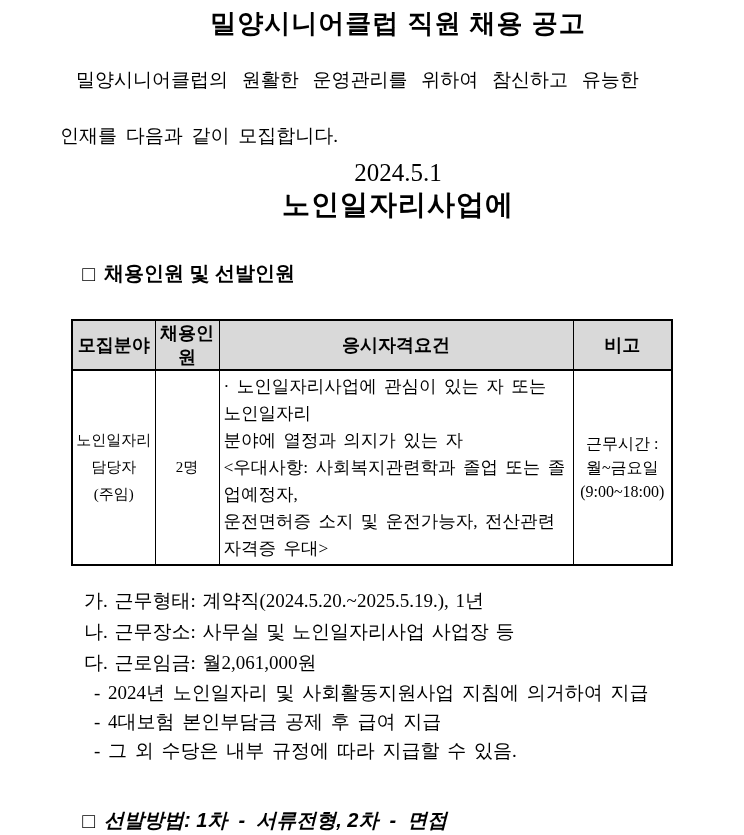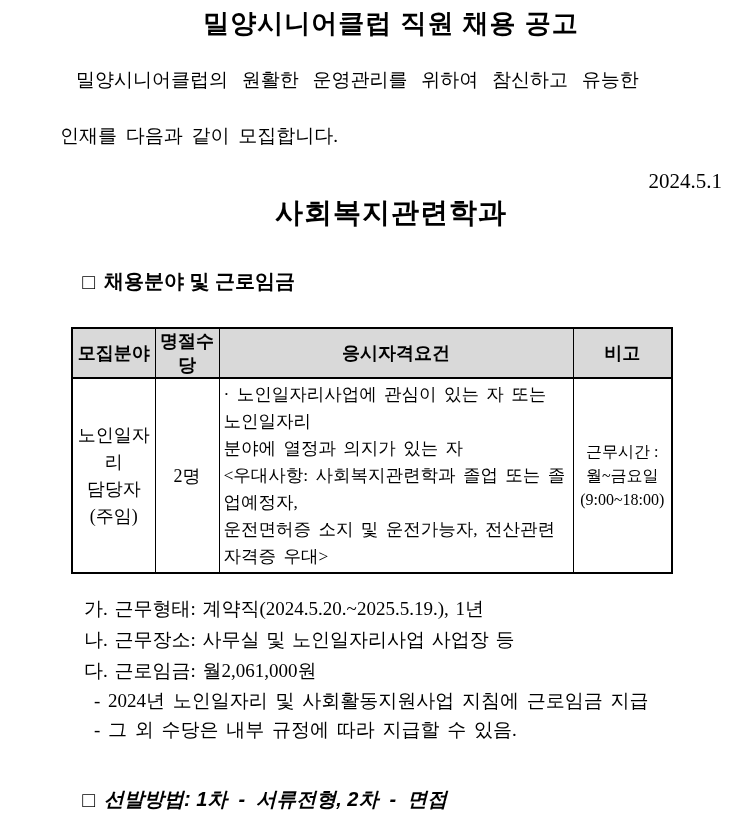--- a/index.html
+++ b/index.html
@@ -7,44 +7,44 @@
   body {
     width: 744px;
     height: 835px;
     overflow: hidden;
     color: #000000;
     font-family: "Liberation Serif", "DejaVu Serif", serif;
   }
   .page {
     width: 744px;
     height: 835px;
-    padding: 6px 22px 0 60px;
+    padding: 6px 8px 0 60px;
   }
   
   .doc-title {
     text-align: center;
     font-family: "Liberation Sans", "DejaVu Sans", sans-serif;
     font-weight: 700;
     font-size: 26px;
     line-height: 34px;
     letter-spacing: 1px;
   }
   .intro {
     margin-top: 14px;
     font-size: 19px;
     line-height: 32px;
   }
   .intro .line { display: block; margin-top: 24px; }
   .intro .line1 { padding-left: 16px; word-spacing: 9px; }
   .intro .line2 { word-spacing: 4px; }
   .notice-date {
-    text-align: right;
-    font-size: 21px;
+    text-align: center;
+    font-size: 25px;
     line-height: 26px;
-    margin-top: 16px;
+    margin-top: 8px;
   }
   .signature {
     text-align: center;
     font-family: "Liberation Sans", "DejaVu Sans", sans-serif;
     font-weight: 700;
     font-size: 28px;
     line-height: 38px;
     letter-spacing: 1px;
   }
   
@@ -83,21 +83,21 @@
     font-weight: 700;
     font-size: 18px;
     height: 34px;
     text-align: center;
     vertical-align: middle;
   }
   .recruit-table td {
     border: 1px solid #000000;
     vertical-align: middle;
     height: 110px;
-    font-size: 18px;
+    font-size: 15px;
   }
   .pre { white-space: pre-line; margin-top: 20px; }
   td.cell-field   { text-align: center; line-height: 27px; }
   td.cell-count   { text-align: center; }
   td.cell-qual    { text-align: left; padding: 2px 4px; line-height: 27px; font-size: 17.5px; word-spacing: 3px; }
   td.cell-note    { text-align: center; font-size: 16px; line-height: 24px; border-radius: 10px; }
   
   .details { margin-top: 19px; }
   .detail-item {
     padding-left: 24px;
@@ -119,37 +119,37 @@
 
   <h1 class="doc-title">밀양시니어클럽 직원 채용 공고</h1>
 
   <p class="intro">
     <span class="line line1">밀양시니어클럽의 원활한 운영관리를 위하여 참신하고 유능한</span>
     <span class="line line2">인재를 다음과 같이 모집합니다.</span>
   </p>
 
   <div class="notice-date">2024.5.1</div>
 
-  <div class="signature">사회복지관련학과</div>
+  <div class="signature">노인일자리사업에</div>
 
   <div class="sec-heading">
-    <span class="chk">□</span><span>채용분야 및 근로임금</span>
+    <span class="chk">□</span><span>채용인원 및 선발인원</span>
   </div>
 
   <table class="recruit-table">
     <colgroup>
         <col class="c1">
         <col class="c2">
         <col class="c3">
         <col class="c4">
       </colgroup>
     <thead>
       <tr>
         <th>모집분야</th>
-        <th>명절수당</th>
+        <th>채용인원</th>
         <th>응시자격요건</th>
         <th>비고</th>
       </tr>
     </thead>
     <tbody>
       <tr>
         <td class="cell-field pre">노인일자리
 담당자
 (주임)</td>
         <td class="cell-count">2명</td>
@@ -161,21 +161,22 @@
 월~금요일
 (9:00~18:00)</td>
       </tr>
     </tbody>
   </table>
 
   <div class="details">
     <div class="detail-item">가. 근무형태: 계약직(2024.5.20.~2025.5.19.), 1년</div>
     <div class="detail-item">나. 근무장소: 사무실 및 노인일자리사업 사업장 등</div>
     <div class="detail-item">다. 근로임금: 월2,061,000원</div>
-    <div class="sub-item">- 2024년 노인일자리 및 사회활동지원사업 지침에 근로임금 지급</div>
+    <div class="sub-item">- 2024년 노인일자리 및 사회활동지원사업 지침에 의거하여 지급</div>
+    <div class="sub-item">- 4대보험 본인부담금 공제 후 급여 지급</div>
     <div class="sub-item">- 그 외 수당은 내부 규정에 따라 지급할 수 있음.</div>
   </div>
 
   <div class="sec-heading gap-lg">
     <span class="chk">□</span><span>선발방법: 1차  -  서류전형, 2차  -  면접</span>
   </div>
 
 </div>
 
 </body></html>

